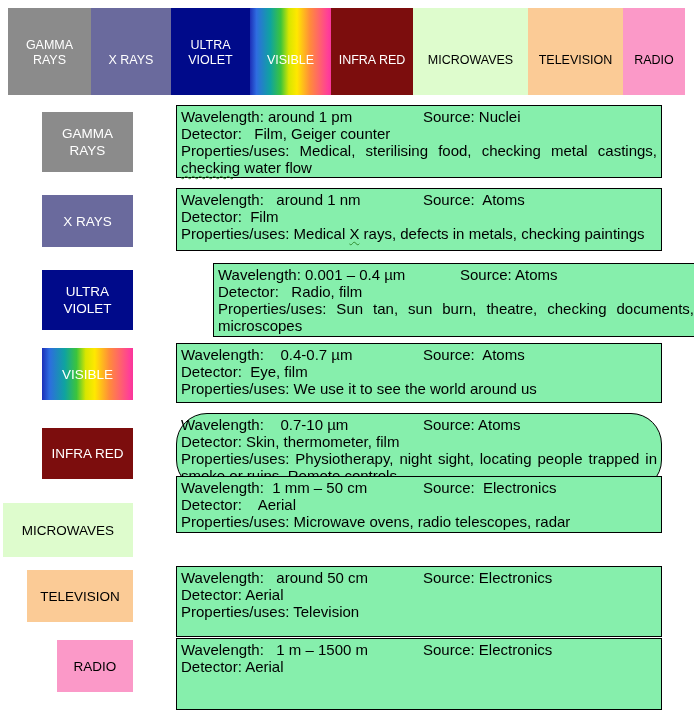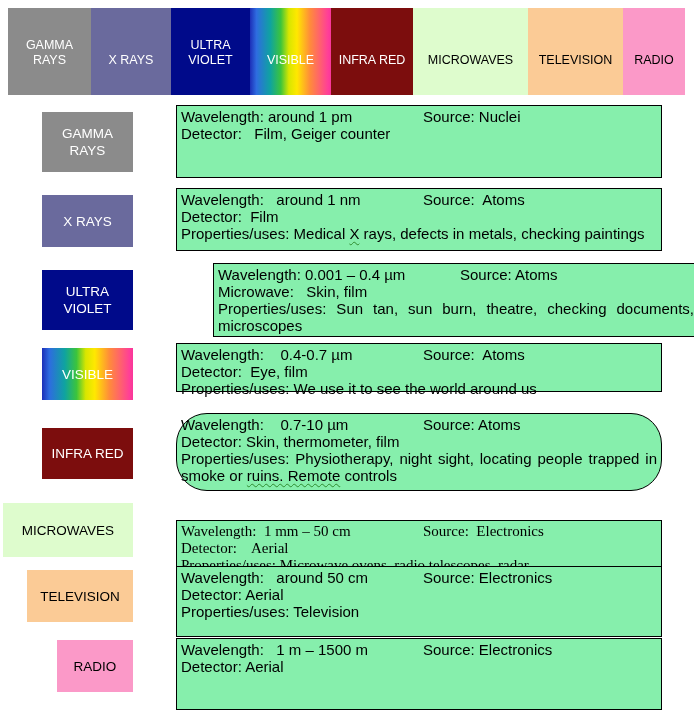--- a/index.html
+++ b/index.html
@@ -44,23 +44,23 @@
   .lb8{left:57px;top:640px;width:76px;height:52px;}
   
   .info-box{
     position:absolute;left:176px;width:486px;box-sizing:border-box;
     border:1px solid #000;background:#86efac;
     padding:2px 4px 0 4px;font-size:15px;line-height:17px;
   }
   .ib1{top:105px;height:73px;}
   .ib2{top:188px;height:63px;}
   .ib3{top:263px;height:74px;margin-left:37px;}
-  .ib4{top:343px;height:49px;}
+  .ib4{top:343px;height:60px;}
   .ib5{top:413px;height:78px;border-radius:31px;}
-  .ib6{top:520px;height:50px;font-family:Liberation Serif, serif;}
+  .ib6{top:476px;height:57px;}
   .ib7{top:566px;height:71px;}
   .ib8{top:638px;height:72px;}
   .line1{position:relative;}
   .source{position:absolute;left:242px;top:0;}
   .pre{white-space:pre-wrap;}
   .props{text-align:justify;}
   .wavy{
     text-decoration-line:underline;
     text-decoration-style:wavy;
     text-decoration-color:#2e8b2e;
@@ -98,20 +98,21 @@
 
 <div class="label-box lb1" style="background-color: rgb(139, 139, 139); color: rgb(255, 255, 255);">
     <span>GAMMA RAYS</span>
   </div>
 <div class="info-box ib1">
   <div class="line1">
     <span class="pre">Wavelength: around 1 pm</span>
     <span class="pre source">Source: Nuclei</span>
   </div>
   <div class="pre">Detector:   Film, Geiger counter</div>
+  <div class="props">Properties/uses: Medical, sterilising food, checking metal castings, <span class="wavy">checking</span> water flow</div>
 </div>
 
 <div class="label-box lb2" style="background-color: rgb(106, 106, 157); color: rgb(255, 255, 255);">
     <span>X RAYS</span>
   </div>
 <div class="info-box ib2">
   <div class="line1">
     <span class="pre">Wavelength:   around 1 nm</span>
     <span class="pre source">Source:  Atoms</span>
   </div>
@@ -120,21 +121,21 @@
 </div>
 
 <div class="label-box lb3" style="background-color: rgb(0, 10, 138); color: rgb(255, 255, 255);">
     <span>ULTRA VIOLET</span>
   </div>
 <div class="info-box ib3">
   <div class="line1">
     <span class="pre">Wavelength: 0.001 – 0.4 µm</span>
     <span class="pre source">Source: Atoms</span>
   </div>
-  <div class="pre">Microwave:   Skin, film</div>
+  <div class="pre">Detector:   Radio, film</div>
   <div class="props">Properties/uses: Sun tan, sun burn, theatre, checking documents, microscopes</div>
 </div>
 
 <div class="label-box lb4 rainbow" style="color: rgb(255, 255, 255);">
     <span>VISIBLE</span>
   </div>
 <div class="info-box ib4">
   <div class="line1">
     <span class="pre">Wavelength:    0.4-0.7 µm</span>
     <span class="pre source">Source:  Atoms</span>

